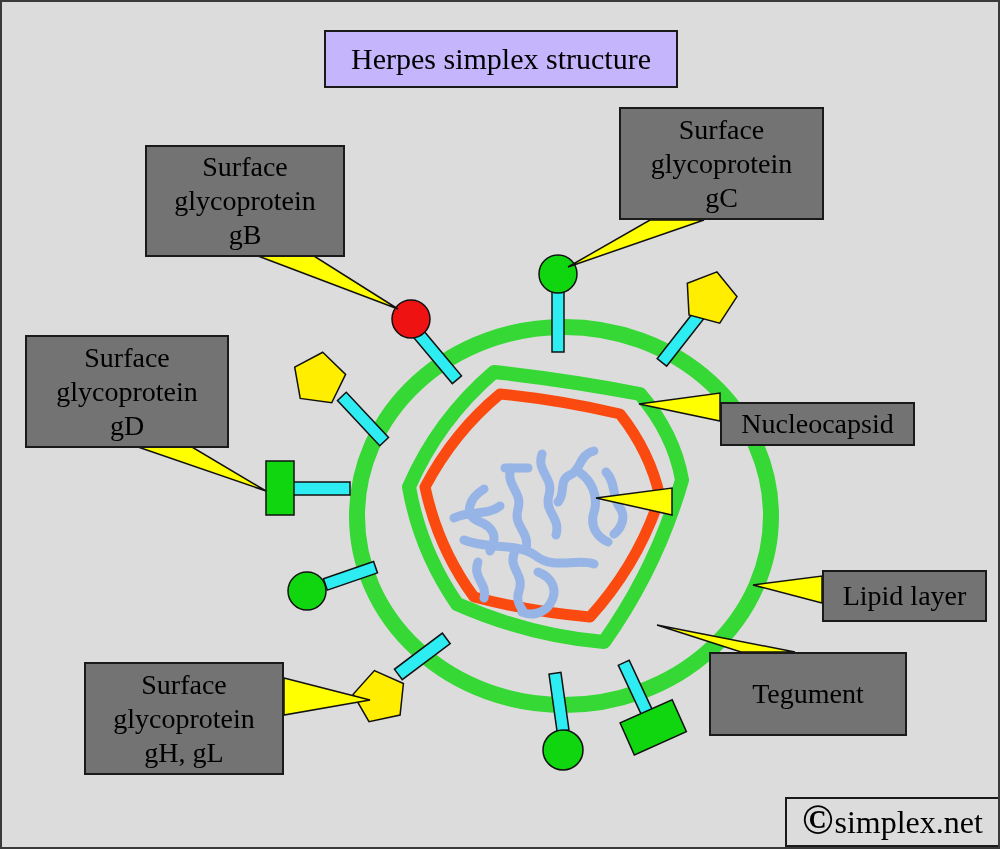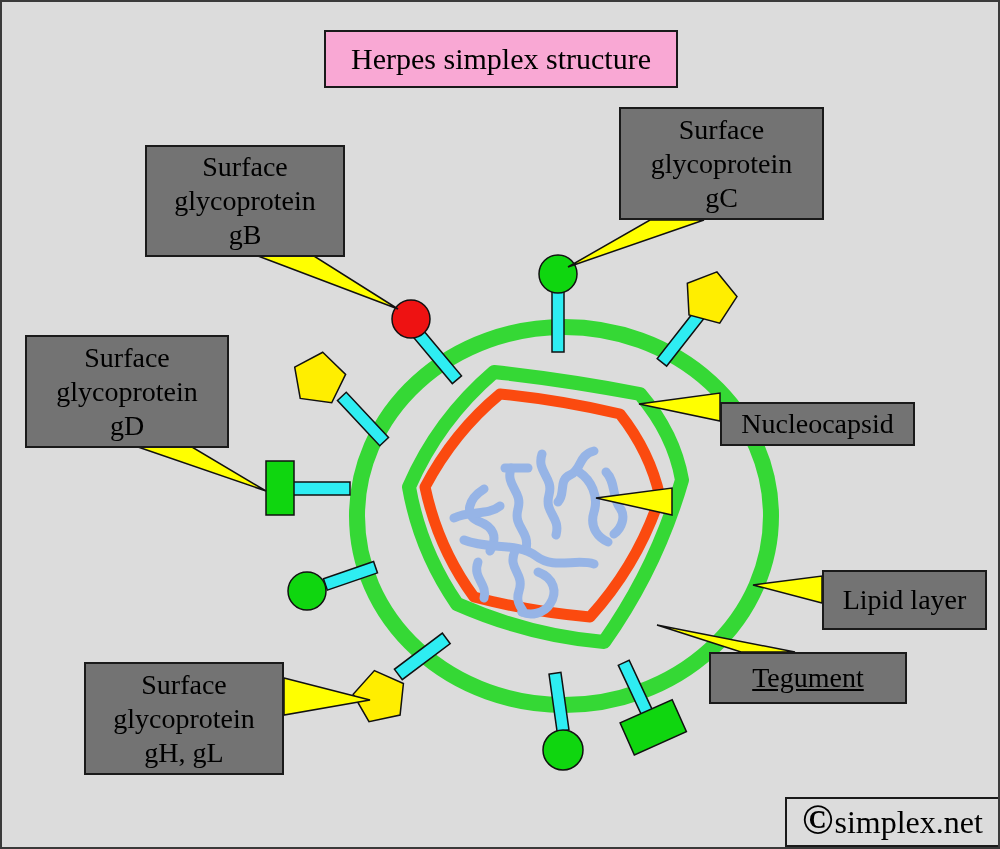--- a/index.html
+++ b/index.html
@@ -16,29 +16,29 @@
   .label{
     position:absolute;
     background:#737373;
     border:2px solid #1a1a1a;
     display:flex;flex-direction:column;
     align-items:center;justify-content:center;
     font-size:28px;line-height:34px;color:#000;
     text-align:center;box-sizing:border-box;
     z-index:3;
   }
-  #title-box{left:322px;top:28px;width:354px;height:58px;background:#f9a8d4;font-size:30px;}
+  #title-box{left:322px;top:28px;width:354px;height:58px;background:#c4b5fd;font-size:30px;}
   #label-gb{left:143px;top:143px;width:200px;height:112px;}
   #label-gc{left:617px;top:105px;width:205px;height:113px;}
   #label-gd{left:23px;top:333px;width:204px;height:113px;}
   #label-ghgl{left:82px;top:660px;width:200px;height:113px;}
   #label-nucleocapsid{left:718px;top:400px;width:195px;height:44px;}
   #label-dna{left:670px;top:478px;width:195px;height:60px;}
-  #label-lipid{left:820px;top:568px;width:165px;height:60px;}
-  #label-tegument{left:707px;top:650px;width:198px;height:52px;text-decoration:underline;}
+  #label-lipid{left:820px;top:568px;width:165px;height:52px;}
+  #label-tegument{left:707px;top:650px;width:198px;height:84px;}
   #copyright{
     left:783px;top:795px;width:215px;height:50px;
     background:#DCDCDC;flex-direction:row;align-items:center;justify-content:center;
     font-size:32px;gap:1px;
   }
   #copyright .csym{font-size:42px;font-weight:bold;line-height:42px;margin-top:-4px;}
 </style>
 </head>
 <body>
 

